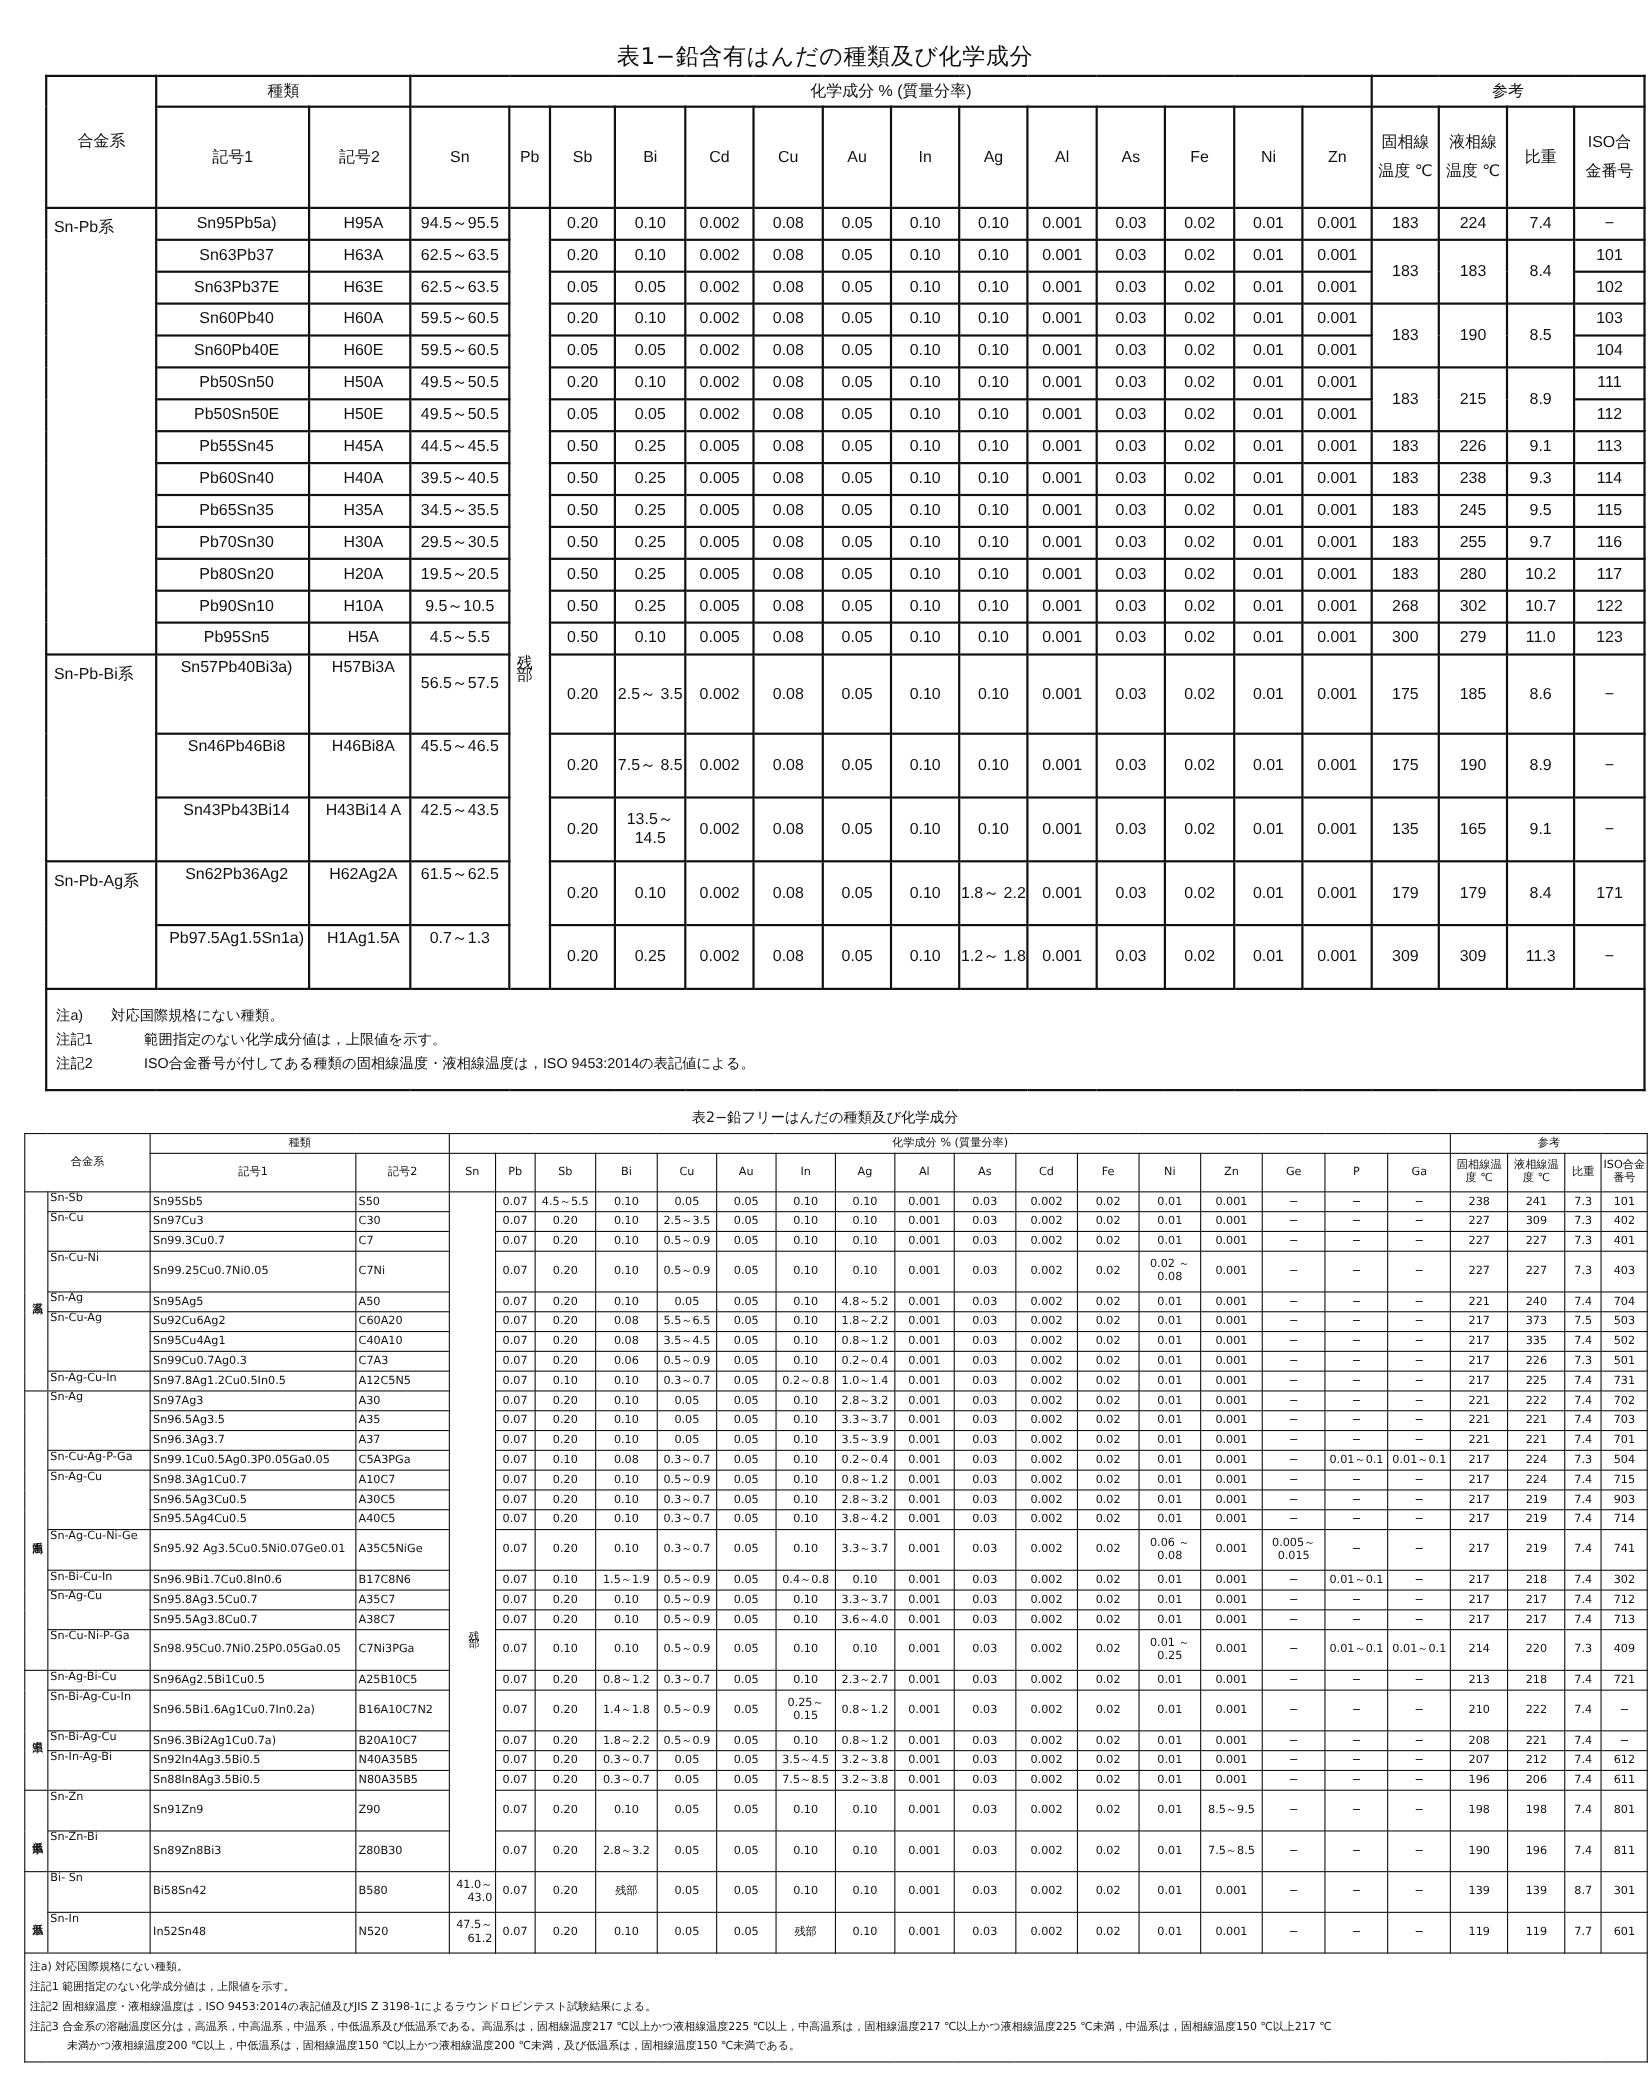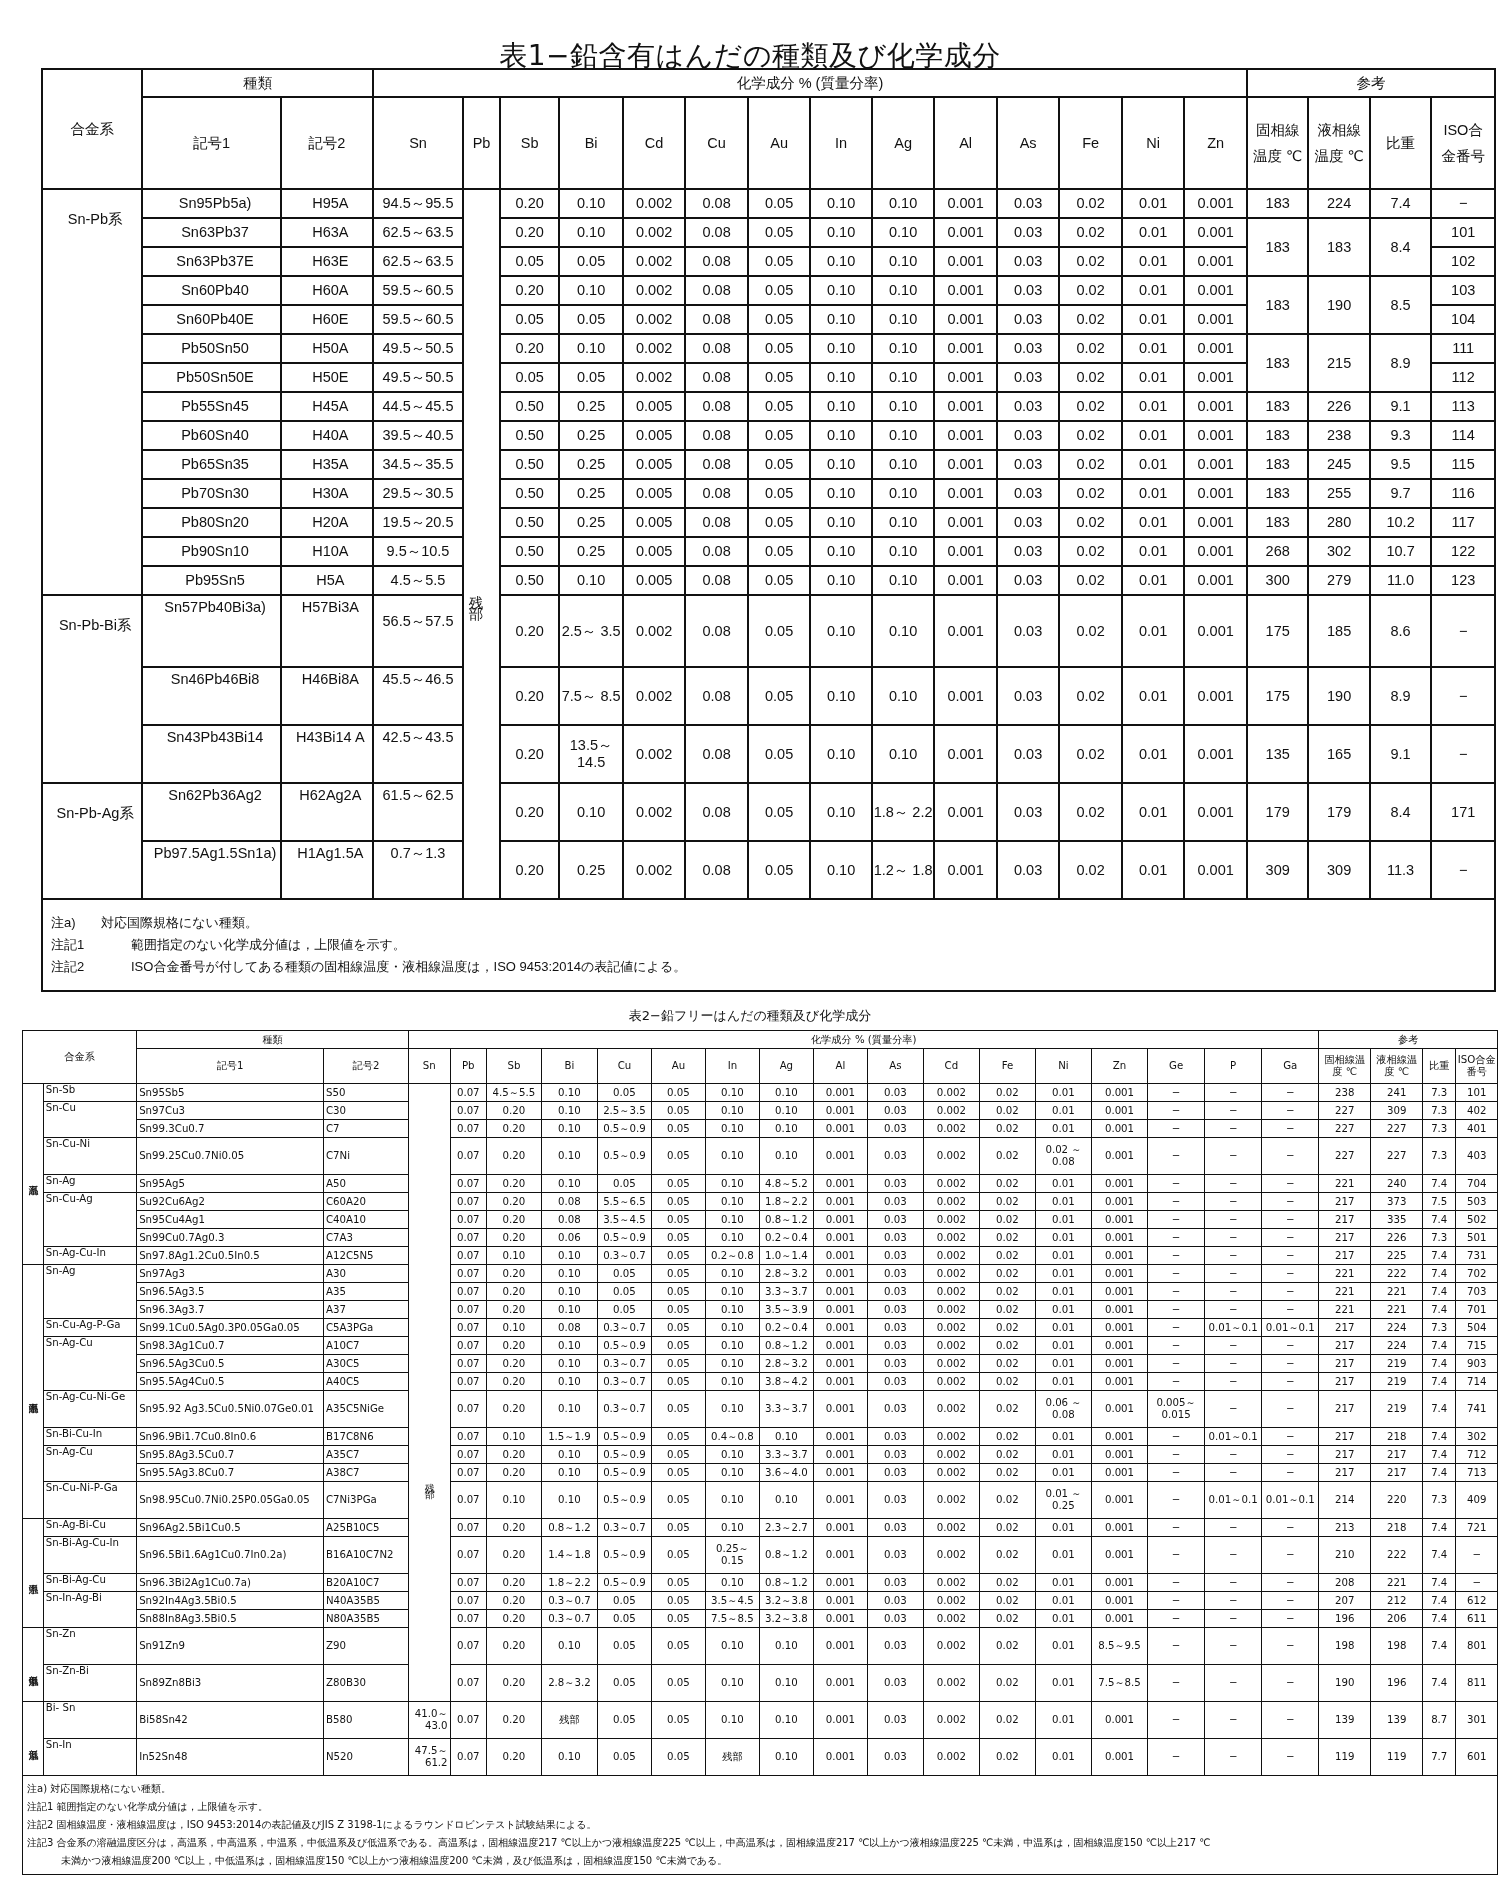--- a/index.html
+++ b/index.html
@@ -1,23 +1,23 @@
 <!DOCTYPE html>
 <html><head>
 <meta charset="utf-8">
 <style>
   html,body{margin:0;padding:0;background:#fff;}
   body{width:1500px;height:1902px;position:relative;font-family:"DejaVu Sans","Liberation Sans",sans-serif;color:#111;overflow:hidden;}
-  .t1-title{position:absolute;left:0;width:1500px;top:37px;text-align:center;font-size:28px;letter-spacing:0.5px;}
+  .t1-title{position:absolute;left:0;width:1500px;top:37px;text-align:center;font-size:21px;letter-spacing:0.5px;}
   .t2-title{position:absolute;left:0;width:1500px;top:1007px;text-align:center;font-size:13px;}
   table{border-collapse:collapse;position:absolute;table-layout:fixed;}
   #t1{left:41px;top:68px;width:1455px;font-family:"Liberation Sans","DejaVu Sans",sans-serif;font-size:14.5px;}
   #t1 td,#t1 th{border:2px solid #111;text-align:center;padding:0;font-weight:normal;height:27px;line-height:17px;}
   #t1 th{height:auto;}
-  #t1 .left{text-align:center;padding-left:6px;vertical-align:top;padding-top:21px;}
+  #t1 .left{text-align:left;padding-left:6px;vertical-align:top;padding-top:9px;}
   #t1 .sym{text-align:center;padding-left:7px;}
   #t1 .sym.top{vertical-align:top;padding-top:3px;}
   #t1 .pbcell{border-top:none;border-bottom:none;vertical-align:bottom;text-align:left;padding-left:3px;}
   #t1 .tall td{height:53px;}
   #t1 .notes{text-align:left;padding:6px 8px;font-size:13px;line-height:22px;}
   #t2{left:22px;top:1030px;width:1476px;font-family:"DejaVu Sans","Liberation Sans",sans-serif;font-size:10.2px;}
   #t2 td,#t2 th{border:1.5px solid #111;text-align:center;padding:0;font-weight:normal;height:17px;line-height:12px;white-space:nowrap;overflow:hidden;}
   #t2 .l{text-align:left;padding-left:2px;vertical-align:top;}
   #t2 .sym{text-align:left;padding-left:2px;}
   #t2 .grp{vertical-align:middle;font-size:10px;line-height:12px;white-space:normal;border-right:1.5px dotted #111;}

